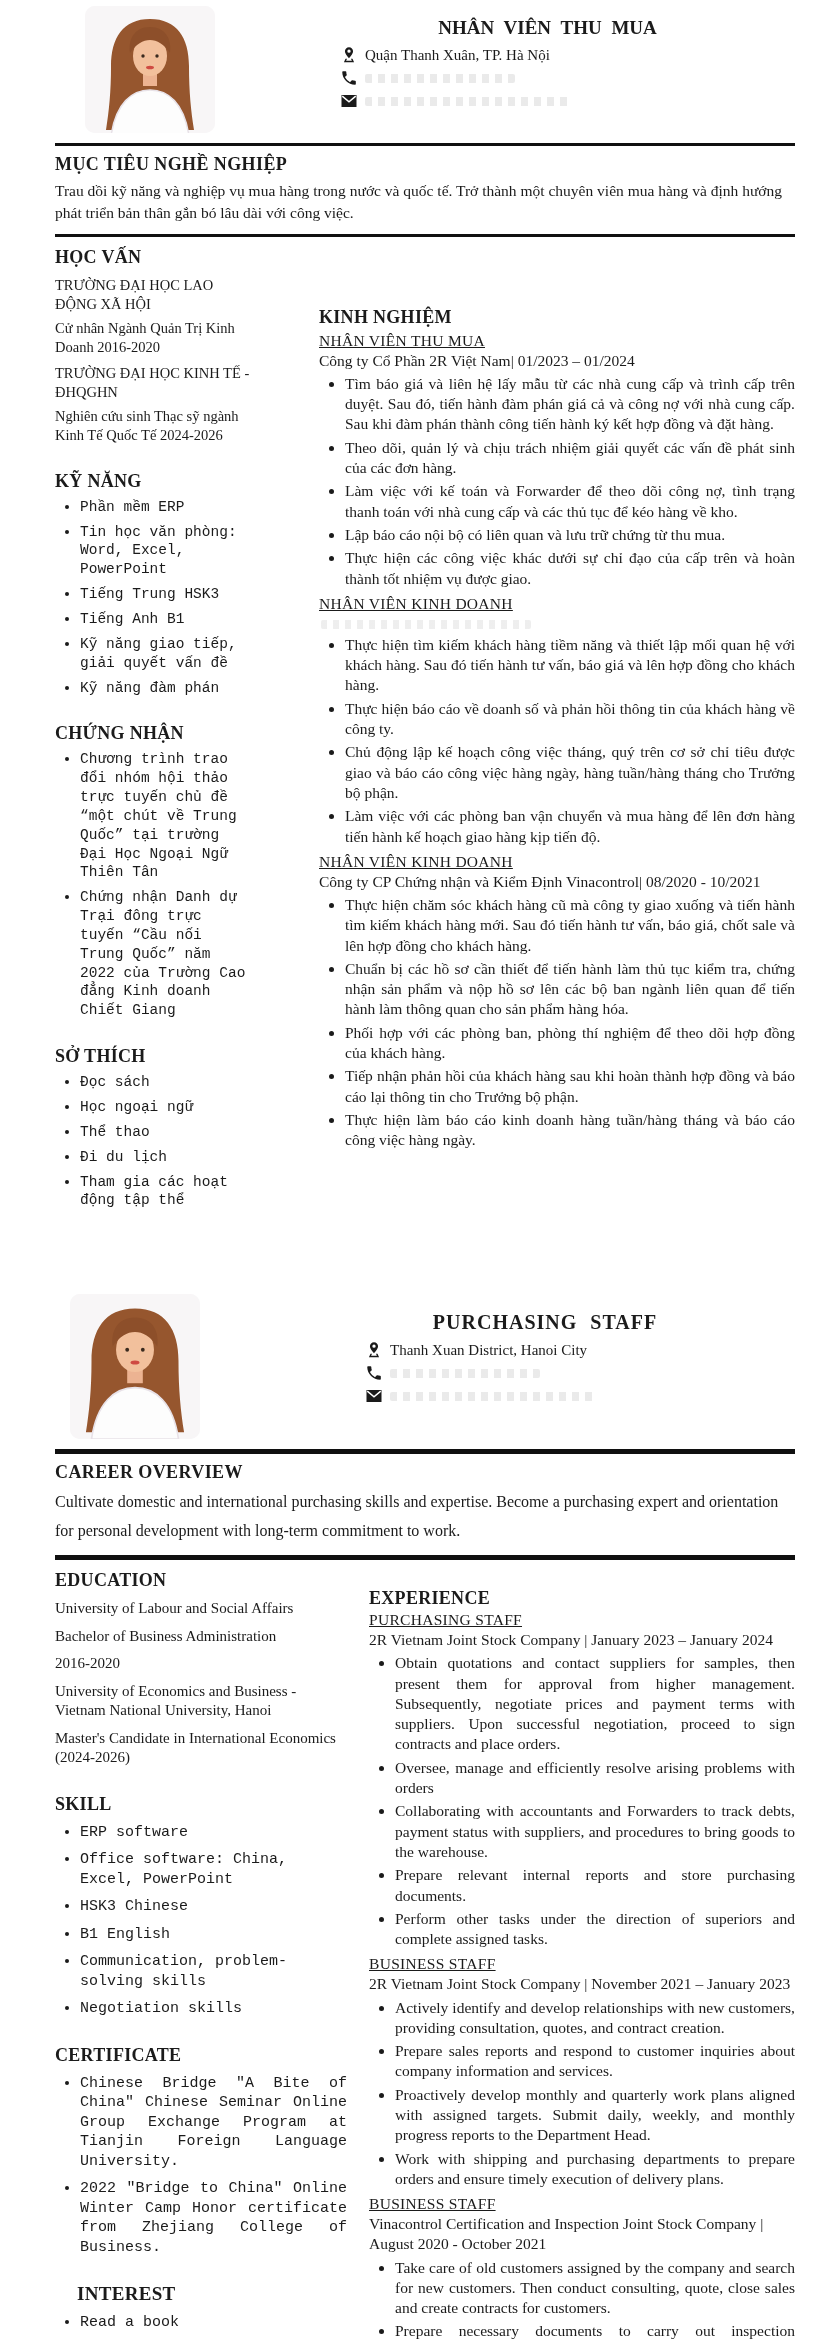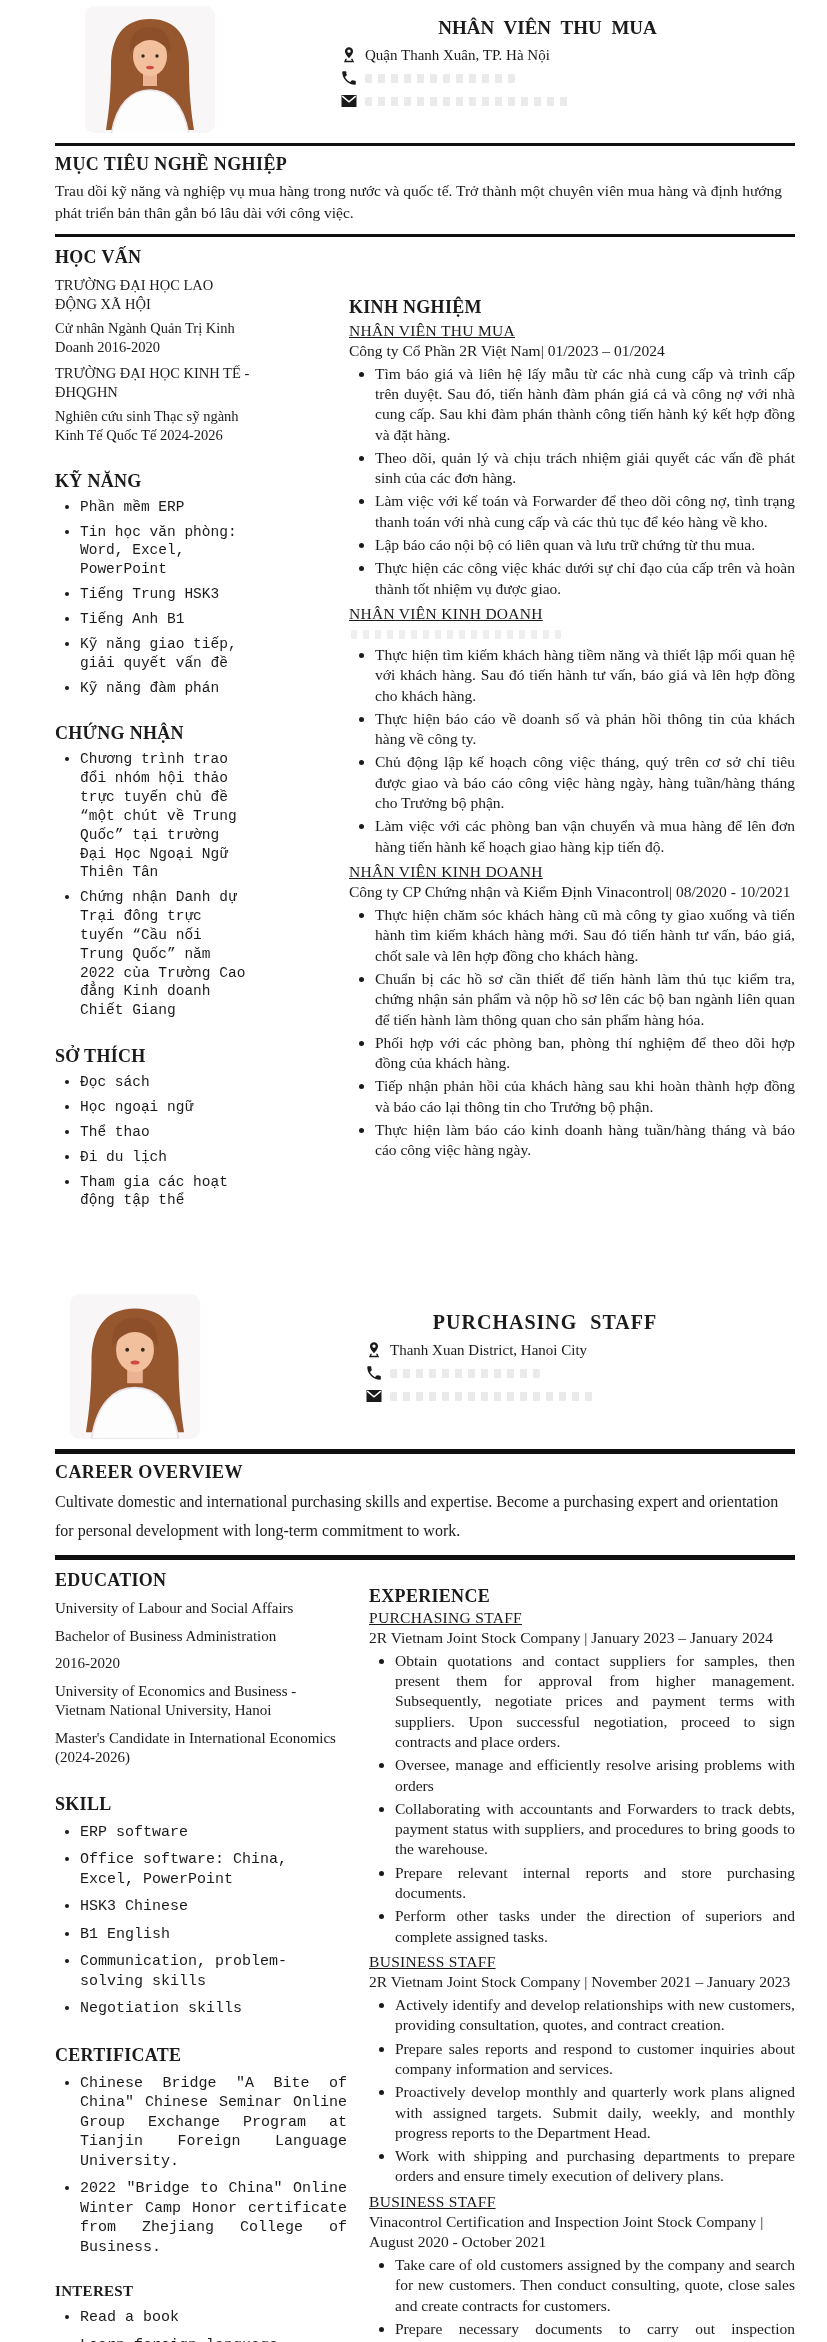--- a/index.html
+++ b/index.html
@@ -34,27 +34,27 @@
   .rule.thick{height:5px;}
 
   
   .sec-heading{font-size:18px;font-weight:700;letter-spacing:.4px;margin:6px 0 5px 0;}
   .objective-text{font-size:15.5px;line-height:1.42;margin:0;}
   .overview-text{font-size:16px;line-height:1.78;margin:2px 0 8px 0;}
 
   
   .columns{display:flex;align-items:center;margin-top:6px;}
   .col-left{width:196px;flex:0 0 auto;}
-  .col-right{flex:1 1 auto;margin-left:98px;}
+  .col-right{flex:1 1 auto;margin-left:68px;}
   .cv2 .col-left{width:292px;}
   .cv2 .col-right{margin-left:22px;}
 
   .left-heading{font-size:18px;font-weight:700;letter-spacing:.3px;margin:26px 0 6px 0;}
   .left-heading.first{margin-top:2px;}
-  .left-heading.small{font-size:15px;}
+  .left-heading.small{font-size:19px;margin-left:22px;}
   .edu-line{font-size:14.5px;line-height:1.3;margin-top:8px;}
   .edu-sub{font-size:14.5px;line-height:1.3;margin-top:5px;}
   .cv2 .edu-line,.cv2 .edu-sub{font-size:15px;margin-top:8px;}
 
   ul.plain-list{margin:4px 0 0 0;padding-left:25px;}
   ul.plain-list li{font-size:14.5px;line-height:1.3;margin:6px 0;font-family:Liberation Mono, monospace;}
   .cv2 ul.plain-list li{font-size:15px;margin:8px 0;}
   ul.justify-list li{text-align:justify;}
 
   

